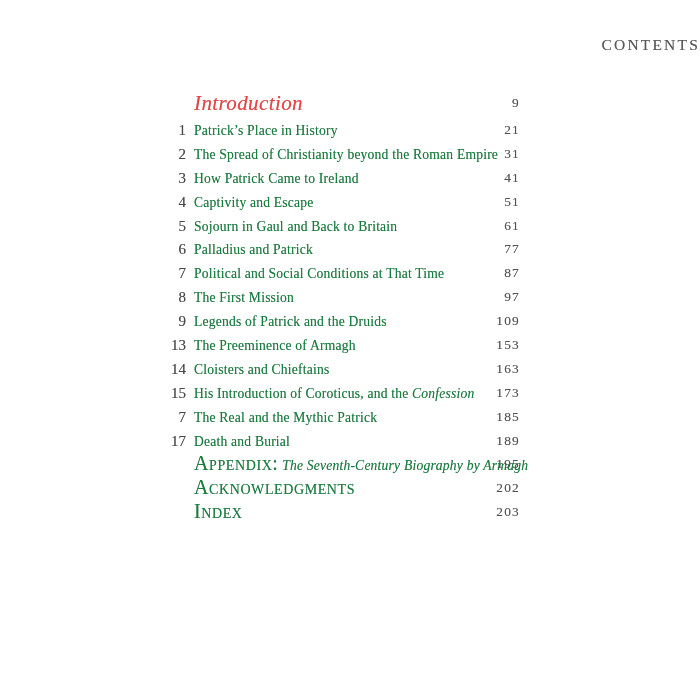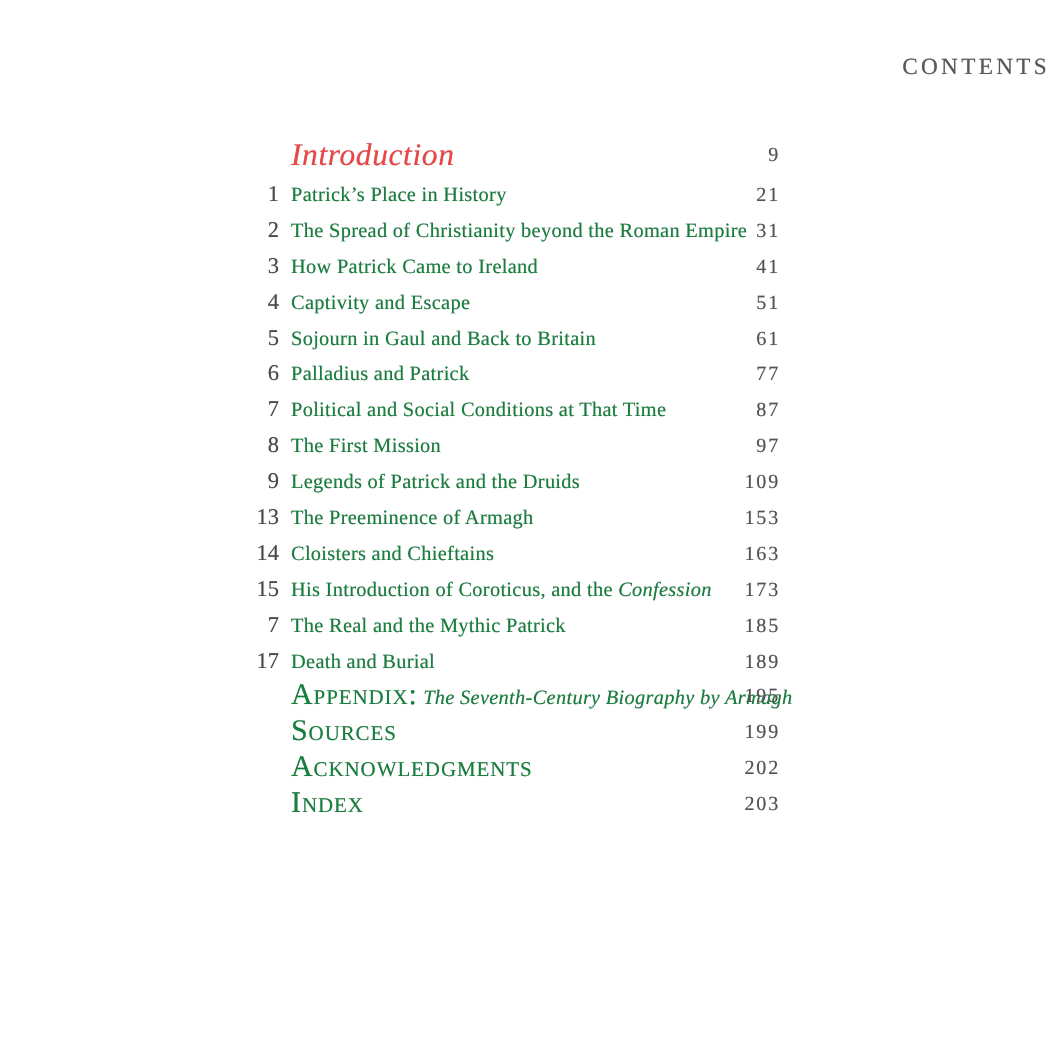--- a/index.html
+++ b/index.html
@@ -100,17 +100,16 @@
       <div class="row"><span class="num">6</span><span class="title"><span>Palladius and Patrick</span></span><span class="page-num">77</span></div>
       <div class="row"><span class="num">7</span><span class="title"><span>Political and Social Conditions at That Time</span></span><span class="page-num">87</span></div>
       <div class="row"><span class="num">8</span><span class="title"><span>The First Mission</span></span><span class="page-num">97</span></div>
       <div class="row"><span class="num">9</span><span class="title"><span>Legends of Patrick and the Druids</span></span><span class="page-num">109</span></div>
       <div class="row"><span class="num">13</span><span class="title"><span>The Preeminence of Armagh</span></span><span class="page-num">153</span></div>
       <div class="row"><span class="num">14</span><span class="title"><span>Cloisters and Chieftains</span></span><span class="page-num">163</span></div>
       <div class="row"><span class="num">15</span><span class="title"><span>His Introduction of Coroticus, and the </span><span class="title-italic">Confession</span></span><span class="page-num">173</span></div>
       <div class="row"><span class="num">7</span><span class="title"><span>The Real and the Mythic Patrick</span></span><span class="page-num">185</span></div>
       <div class="row"><span class="num">17</span><span class="title"><span>Death and Burial</span></span><span class="page-num">189</span></div>
       <div class="row"><span class="num"></span><span class="title"><span class="smallcaps">Appendix:</span><span class="title-italic"> The Seventh-Century Biography by Armagh</span></span><span class="page-num">195</span></div>
-      <div class="row"><span class="num"></span><span class="title"><span class="smallcaps">Sources</span></span><span class="page-num">199</span></div>
       <div class="row"><span class="num"></span><span class="title"><span class="smallcaps">Acknowledgments</span></span><span class="page-num">202</span></div>
       <div class="row"><span class="num"></span><span class="title"><span class="smallcaps">Index</span></span><span class="page-num">203</span></div>
     </div>
 </div>
 
 </body></html>

